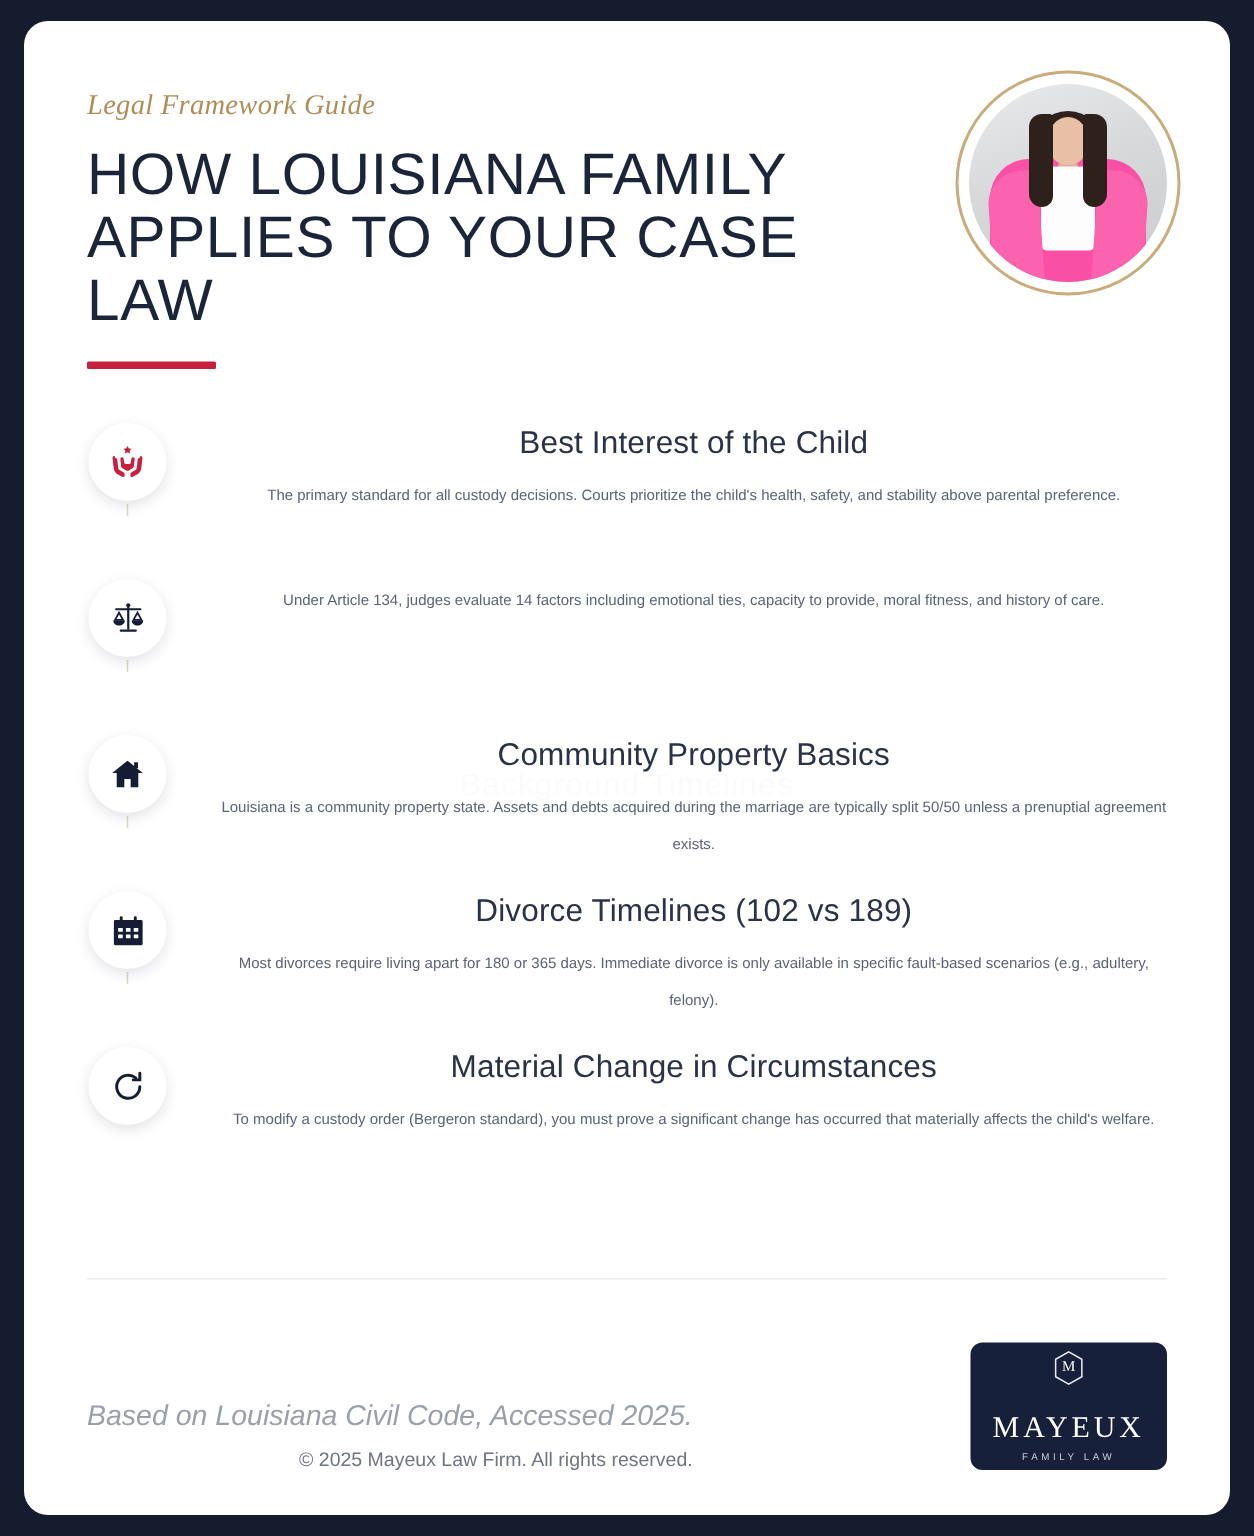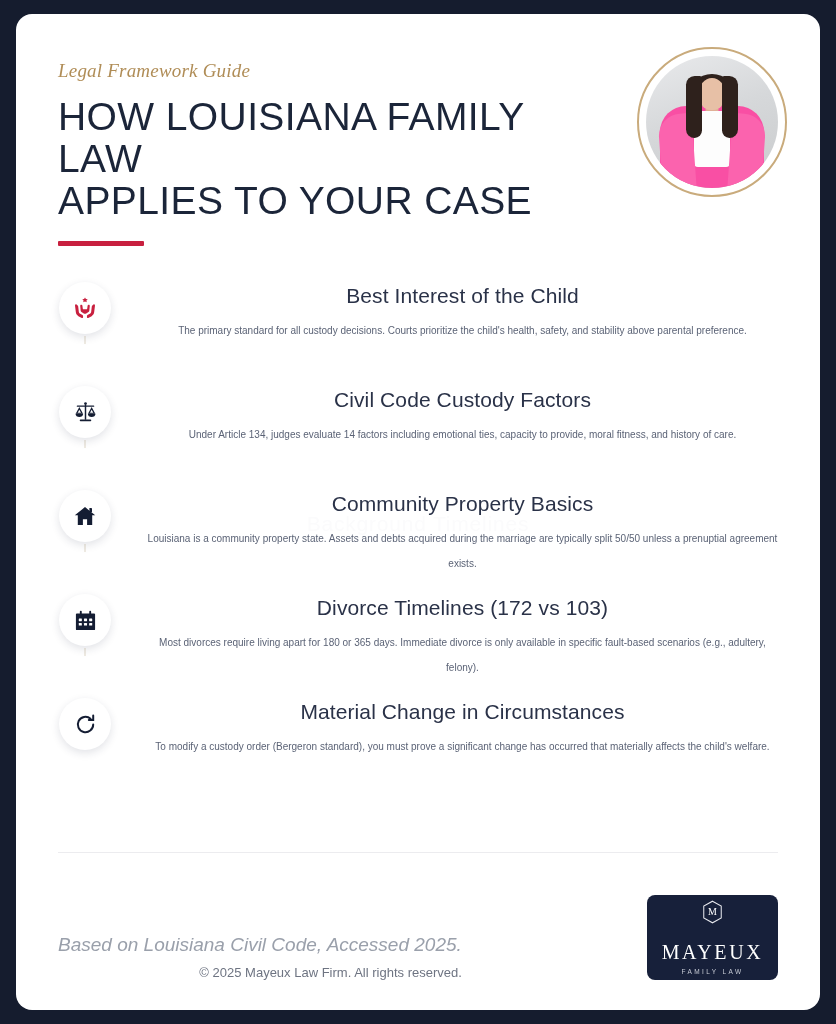--- a/index.html
+++ b/index.html
@@ -326,22 +326,22 @@
 
 <div class="page-frame">
   <div class="card">
 
     <div class="watermark">Background Timelines</div>
 
     <div class="header">
       <div class="eyebrow">Legal Framework Guide</div>
       <h1 class="title">
         <span>HOW LOUISIANA FAMILY</span>
+        <span class="line2">APPLIES TO YOUR CASE</span>
         <span class="line2">LAW</span>
-        <span class="line2">APPLIES TO YOUR CASE</span>
       </h1>
       <div class="accent-bar"></div>
     </div>
 
     <div class="portrait">
       <div class="portrait-inner">
         <div class="p-blazer"></div>
         <div class="p-neck"></div>
         <div class="p-hair"></div>
         <div class="p-head"></div>
@@ -387,21 +387,20 @@
                 <circle cx="12" cy="3.4" r="1.3"></circle>
                 <path d="M6.1 6.8L2.6 13.3h7L6.1 6.8zm0 2.5l1.6 2.9H4.5l1.6-2.9z"></path>
                 <path d="M17.9 6.8l-3.5 6.5h7l-3.5-6.5zm0 2.5l1.6 2.9h-3.2l1.6-2.9z"></path>
                 <path d="M2.4 13.1h7.4c0 1.9-1.66 3.2-3.7 3.2S2.4 15 2.4 13.1z"></path>
                 <path d="M14.2 13.1h7.4c0 1.9-1.66 3.2-3.7 3.2s-3.7-1.3-3.7-3.2z"></path>
               </svg>
             </span>
           </div>
         </div>
         <div class="t-body">
-          <div class="t-heading">Civil Code Custody Factors</div>
           <div class="t-desc">Under Article 134, judges evaluate 14 factors including emotional ties, capacity to provide, moral fitness, and history of care.</div>
         </div>
       </div>
 
       <div class="t-item">
         <div class="t-badge-wrap">
           <div class="t-connector"></div>
           <div class="t-badge">
             <span>
               <svg width="24" height="24" viewBox="0 0 24 24" fill="#141d33">
@@ -432,21 +431,21 @@
                   <rect x="15.8" y="10" width="3.2" height="2.7" rx="0.4"></rect>
                   <rect x="5" y="14.6" width="3.2" height="2.7" rx="0.4"></rect>
                   <rect x="10.4" y="14.6" width="3.2" height="2.7" rx="0.4"></rect>
                   <rect x="15.8" y="14.6" width="3.2" height="2.7" rx="0.4"></rect>
                 </g>
               </svg>
             </span>
           </div>
         </div>
         <div class="t-body">
-          <div class="t-heading">Divorce Timelines (172 vs 103)</div>
+          <div class="t-heading">Divorce Timelines (102 vs 189)</div>
           <div class="t-desc">Most divorces require living apart for 180 or 365 days. Immediate divorce is only available in specific fault-based scenarios (e.g., adultery, felony).</div>
         </div>
       </div>
 
       <div class="t-item">
         <div class="t-badge-wrap">
 
           <div class="t-badge">
             <span>
               <svg width="25" height="25" viewBox="0 0 24 24" fill="none" stroke="#141d33" stroke-width="1.9" stroke-linecap="round">

